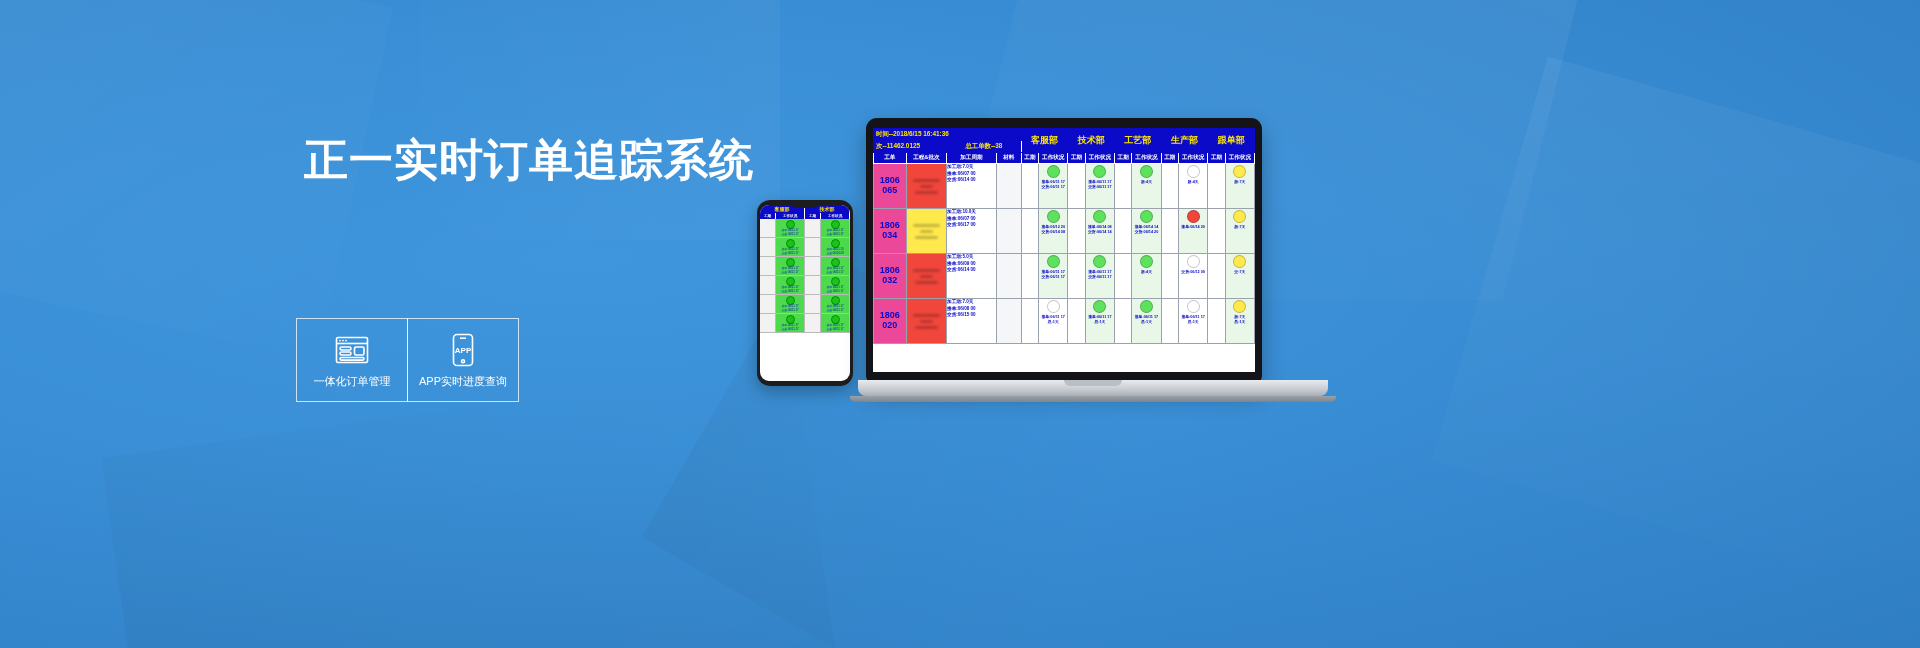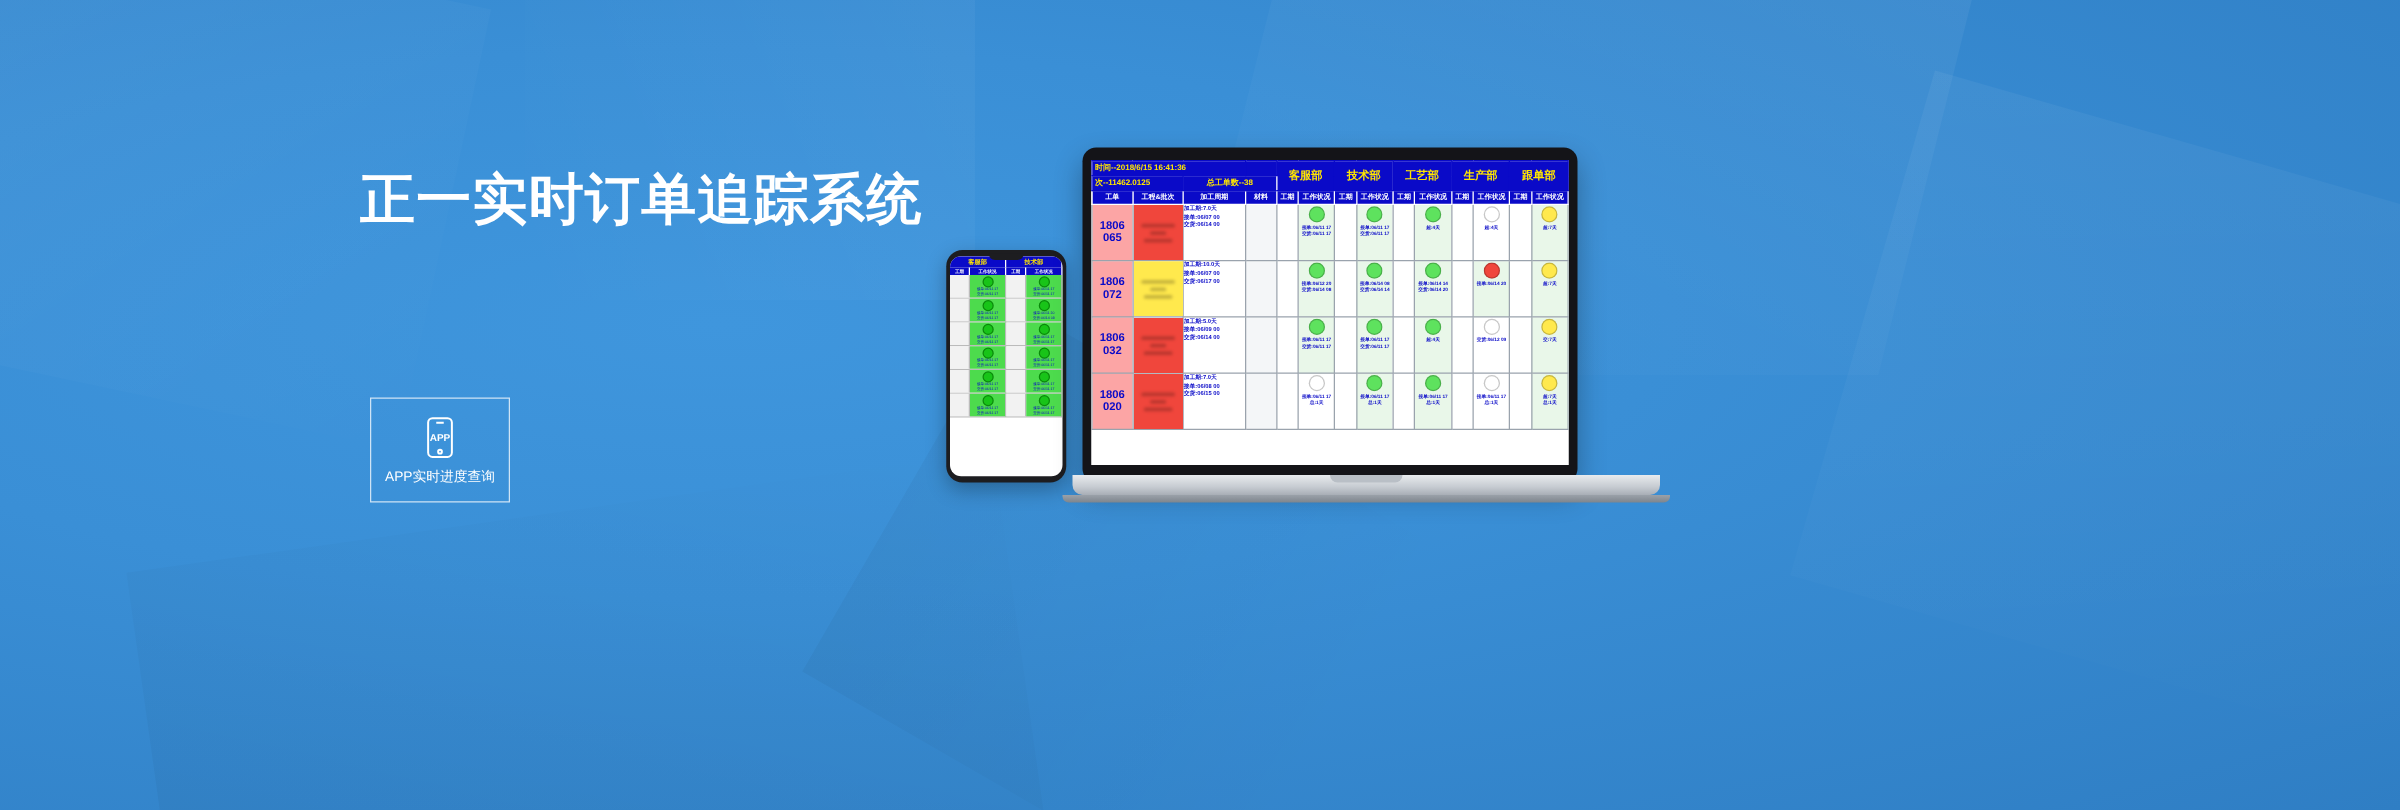--- a/index.html
+++ b/index.html
@@ -28,21 +28,21 @@
   .f4 { top:120px; left:1480px; width:520px; height:420px;
         background: linear-gradient(160deg, rgba(255,255,255,.05), rgba(255,255,255,0));
         transform: rotate(16deg); }
   .f5 { top:320px; left:700px; width:400px; height:340px;
         background: linear-gradient(90deg, rgba(0,0,0,.04), rgba(0,0,0,0));
         transform: rotate(30deg); }
   .f6 { top:-20px; left:420px; width:360px; height:260px;
         background: linear-gradient(250deg, rgba(255,255,255,.04), rgba(255,255,255,0)); }
 
   
-  #copy { position: absolute; left: 288px; top: 133px; width: 420px; text-align: center; }
+  #copy { position: absolute; left: 304px; top: 133px; width: 420px; text-align: center; }
   .headline {
     color: #ffffff;
     font-size: 44px;
     font-weight: bold;
     line-height: 54px;
     letter-spacing: 1px;
     white-space: nowrap;
   }
   #features {
     position: absolute; left: 296px; top: 318px;
@@ -143,21 +143,21 @@
   .top-bar td.ctr { text-align:center; }
   .top-bar td.dept {
     color:#ffe600; font-size:9px; text-align:center; border-left:1px solid #ffffff;
   }
   .hdr td {
     background:#0a0ac8; color:#ffffff; font-weight:bold;
     font-size:5.6px; text-align:center; padding:1px 0; white-space:nowrap;
     border-color:#ffffff;
   }
   .cell { height:45px; vertical-align:top; }
-  .wo { background:#fca5a5; color:#0a0ac8; font-weight:bold; font-size:9px;
+  .wo { background:#ec4899; color:#0a0ac8; font-weight:bold; font-size:9px;
         text-align:center; vertical-align:middle; line-height:1.1; }
   .prod { position:relative; }
   .prod .blur {
     position:absolute; inset:0; display:flex; flex-direction:column;
     align-items:center; justify-content:center; gap:3px;
   }
   .prod .blur i {
     display:block; height:3px; border-radius:2px;
     background: rgba(0,0,0,.22); filter: blur(1.2px);
   }
@@ -184,20 +184,36 @@
   <div class="facet f4"></div>
   <div class="facet f5"></div>
   <div class="facet f6"></div>
 
   <div id="copy">
     <div class="headline">正一实时订单追踪系统</div>
   </div>
 
   <div id="features">
 
+    <div class="feature">
+      <span class="ficon">
+        <svg width="34" height="28" viewBox="0 0 34 28" fill="none" stroke="#ffffff" stroke-width="1.6">
+          <rect x="1.5" y="1.5" width="31" height="25" rx="1.5"></rect>
+          <line x1="1.5" y1="7.5" x2="32.5" y2="7.5"></line>
+          <circle cx="5" cy="4.6" r="0.9" fill="#fff" stroke="none"></circle>
+          <circle cx="8" cy="4.6" r="0.9" fill="#fff" stroke="none"></circle>
+          <circle cx="11" cy="4.6" r="0.9" fill="#fff" stroke="none"></circle>
+          <rect x="5" y="11" width="11" height="3" rx="1.4"></rect>
+          <rect x="5" y="16" width="11" height="3" rx="1.4"></rect>
+          <rect x="19.5" y="11" width="9.5" height="8" rx="1.4"></rect>
+          <rect x="5" y="21.5" width="24" height="2.6" rx="1.3"></rect>
+        </svg>
+      </span>
+      <span class="flabel">一体化订单管理</span>
+    </div>
 
 
     <div class="feature">
       <span class="ficon">
         <svg width="24" height="34" viewBox="0 0 24 34" fill="none" stroke="#ffffff" stroke-width="1.6">
           <rect x="2.5" y="1.5" width="19" height="31" rx="3.5"></rect>
           <line x1="9" y1="5.2" x2="15" y2="5.2"></line>
           <circle cx="12" cy="28.3" r="1.5"></circle>
           <text x="12" y="20" font-size="8" font-family="Liberation Sans, sans-serif" fill="#ffffff" stroke="none" text-anchor="middle" font-weight="bold">APP</text>
         </svg>
@@ -401,21 +417,21 @@
                 </td>
                 <td class="cell dur" style="background: rgb(255, 255, 255);"></td>
                 <td class="cell stat" style="background: rgb(233, 247, 233);">
                   <div class="circle" style="background: rgb(255, 233, 77);"></div>
                   <div class="line">超:7天</div>
                 </td>
               </tr>
               <tr>
                 <td class="cell wo">
                   <div>1806</div>
-                  <div>072</div>
+                  <div>034</div>
                 </td>
                 <td class="cell prod" style="background: rgb(255, 233, 77);">
                   <div class="blur">
                     <i style="width:68%"></i>
                     <i style="width:34%"></i>
                     <i style="width:58%"></i>
                   </div>
                 </td>
                 <td class="cell cycle">
                   <div>加工期:10.0天</div>

